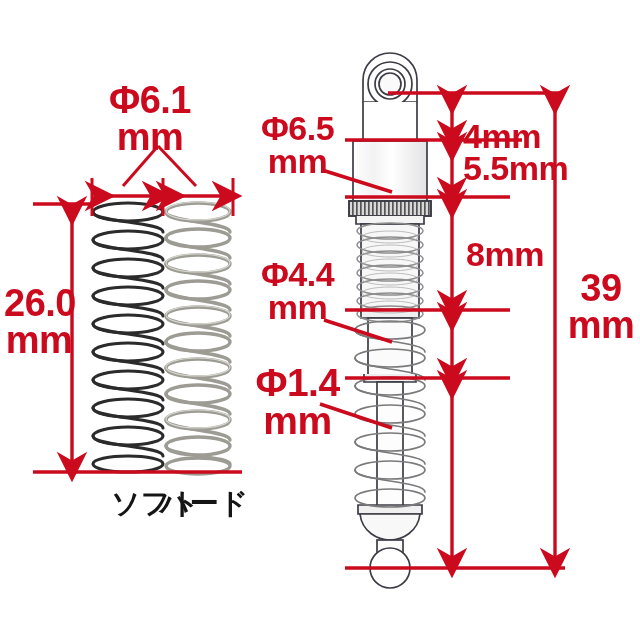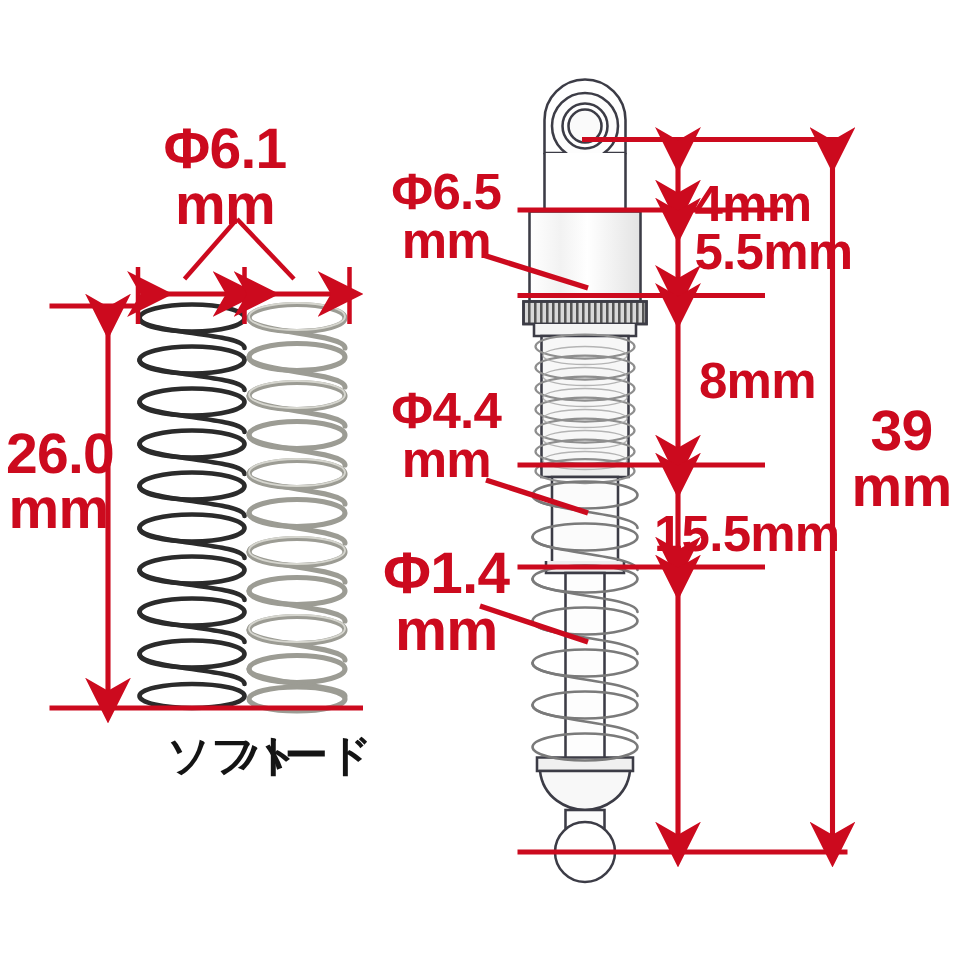--- a/index.html
+++ b/index.html
@@ -226,21 +226,20 @@
   <div class="lbl c" style="left:245px;top:364px;width:105px;font-size:39px;">Φ1.4
 mm</div>
 
   <div class="lbl" style="left:463px;top:97px;font-size:34px;margin-top:23px;">4mm</div>
 
   <div class="lbl" style="left:463px;top:152px;font-size:34px;">5.5mm</div>
 
   <div class="lbl" style="left:466px;top:238px;font-size:34px;">8mm</div>
 
 
-  <div class="lbl" style="left:436px;top:340px;font-size:34px;">15.5mm</div>
 
   <div class="lbl c" style="left:563px;top:270px;width:76px;font-size:38px;">39
 mm</div>
 
   <div class="jp" style="left:82px;top:484px;font-size:29px;margin-left:29px;">ソフト</div>
 
   <div class="jp" style="left:160px;top:484px;font-size:29px;">ハード</div>
 
 </div>
 

